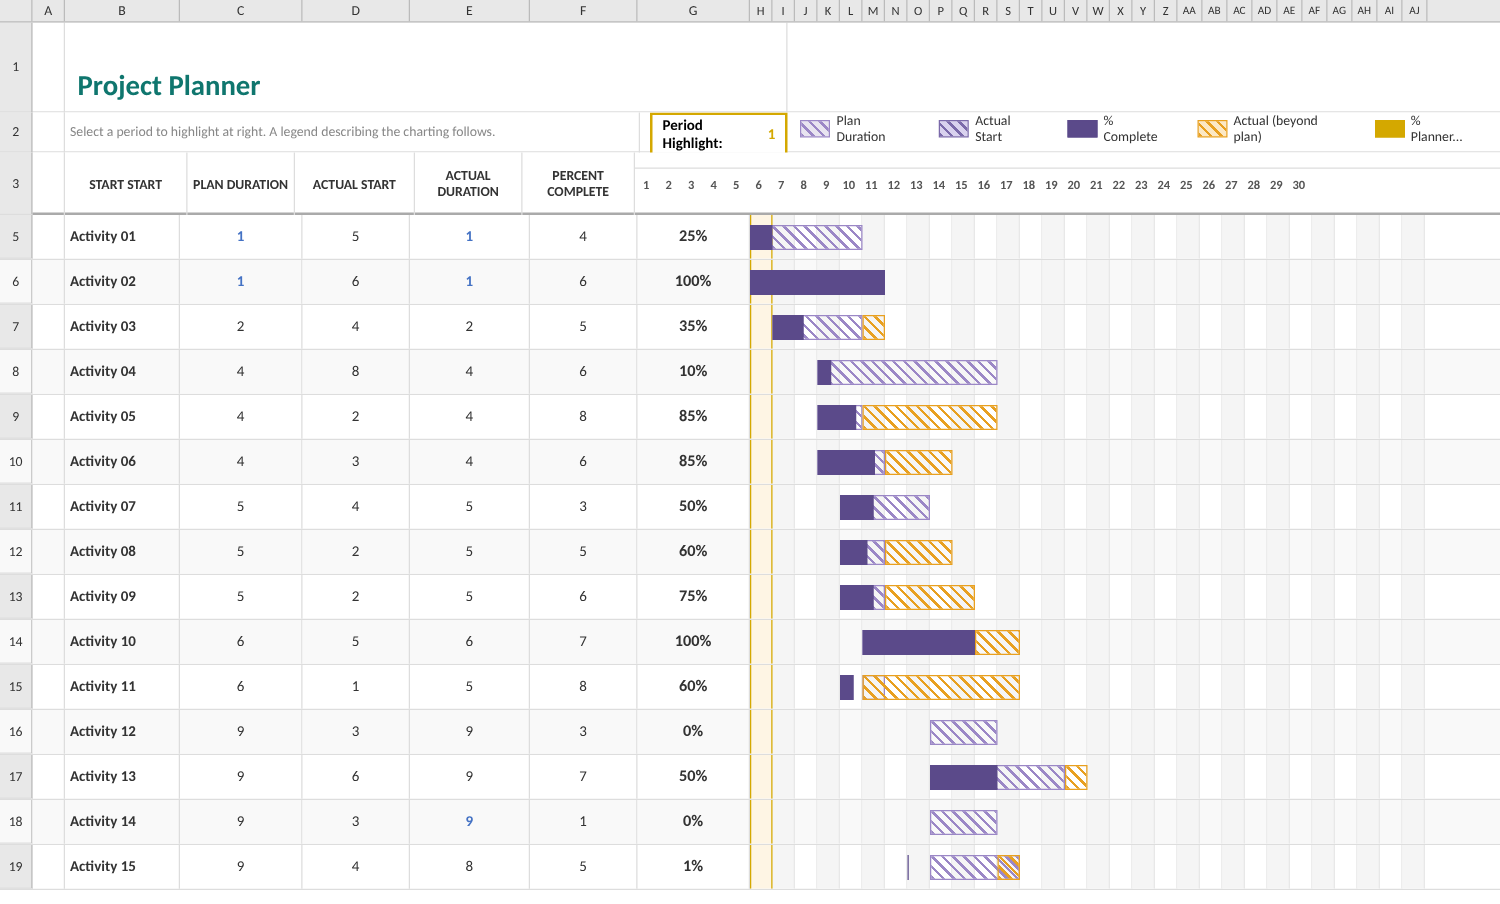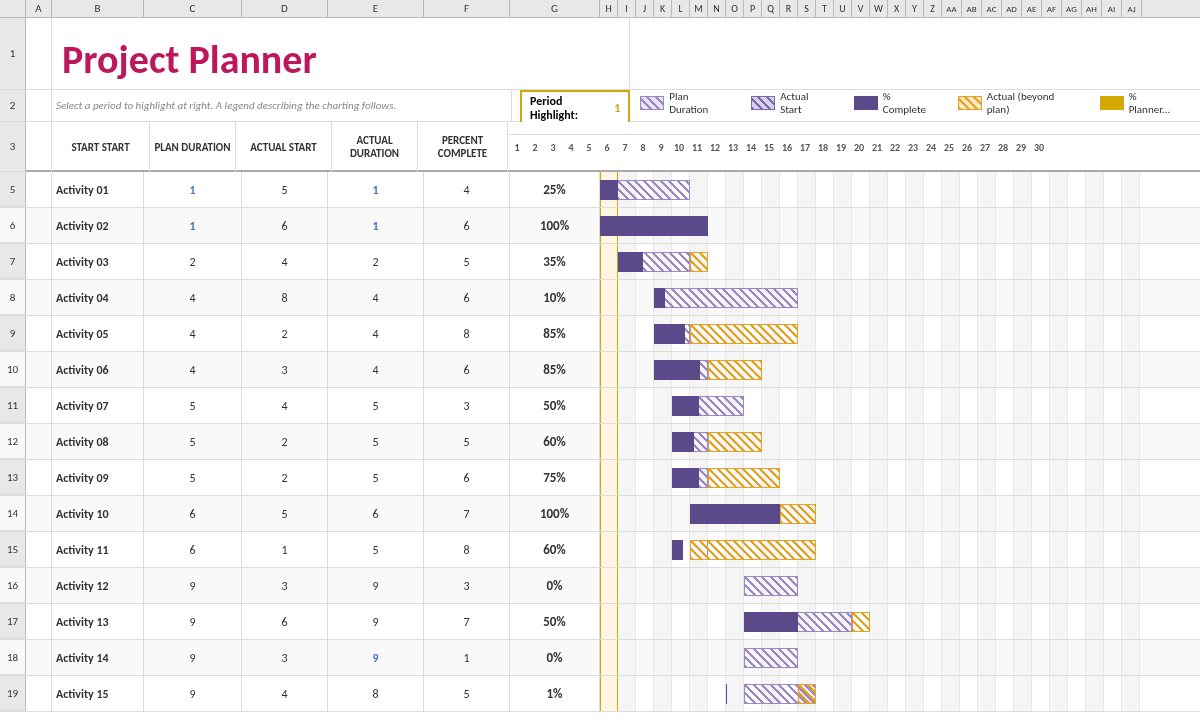--- a/index.html
+++ b/index.html
@@ -96,23 +96,23 @@
     
     .w-row { width: 26px; }
     .w-b { width: 92px; }   
     .w-c { width: 98px; }   
     .w-d { width: 86px; }   
     .w-e { width: 96px; }   
     .w-f { width: 86px; }   
     .w-g { width: 90px; }   
 
     .title-text {
-      font-size: 40px;
+      font-size: 23px;
       font-weight: bold;
-      color: #be185d;
+      color: #0f766e;
       line-height: 1.1;
     }
 
     .activity-label {
       font-weight: bold;
       font-size: 12px;
       color: #333;
     }
 
     .num-blue {
@@ -268,21 +268,21 @@
       <div class="title-text">Project Planner</div>
     </div>
 
     <div class="cell" style="flex:1;height:72px;padding:0 0;border-right:none;align-items:flex-end;justify-content:flex-end;">
     </div>
   </div>
 
   <div class="legend-row" style="height:32px;">
     <div class="row-num" style="height:32px">2</div>
     <div class="cell" style="width:26px;height:32px"></div>
-    <div class="cell" style="width:460px;height:32px;font-style:italic;font-size:11px;color:#888;">
+    <div class="cell" style="width:460px;height:32px;font-size:11px;color:#888;">
       <span>Select a period to highlight at right.  A legend describing the charting follows.</span>
     </div>
 
     <div class="cell" style="flex:1;height:32px;border-right:none;padding:0 8px;gap:10px;display:flex;align-items:flex-start;">
       <div class="period-highlight-box">
         <span>Period Highlight:</span>
         <span style="color:#d4a800;font-weight:bold;">1</span>
       </div>
 
       <div class="legend-item">

